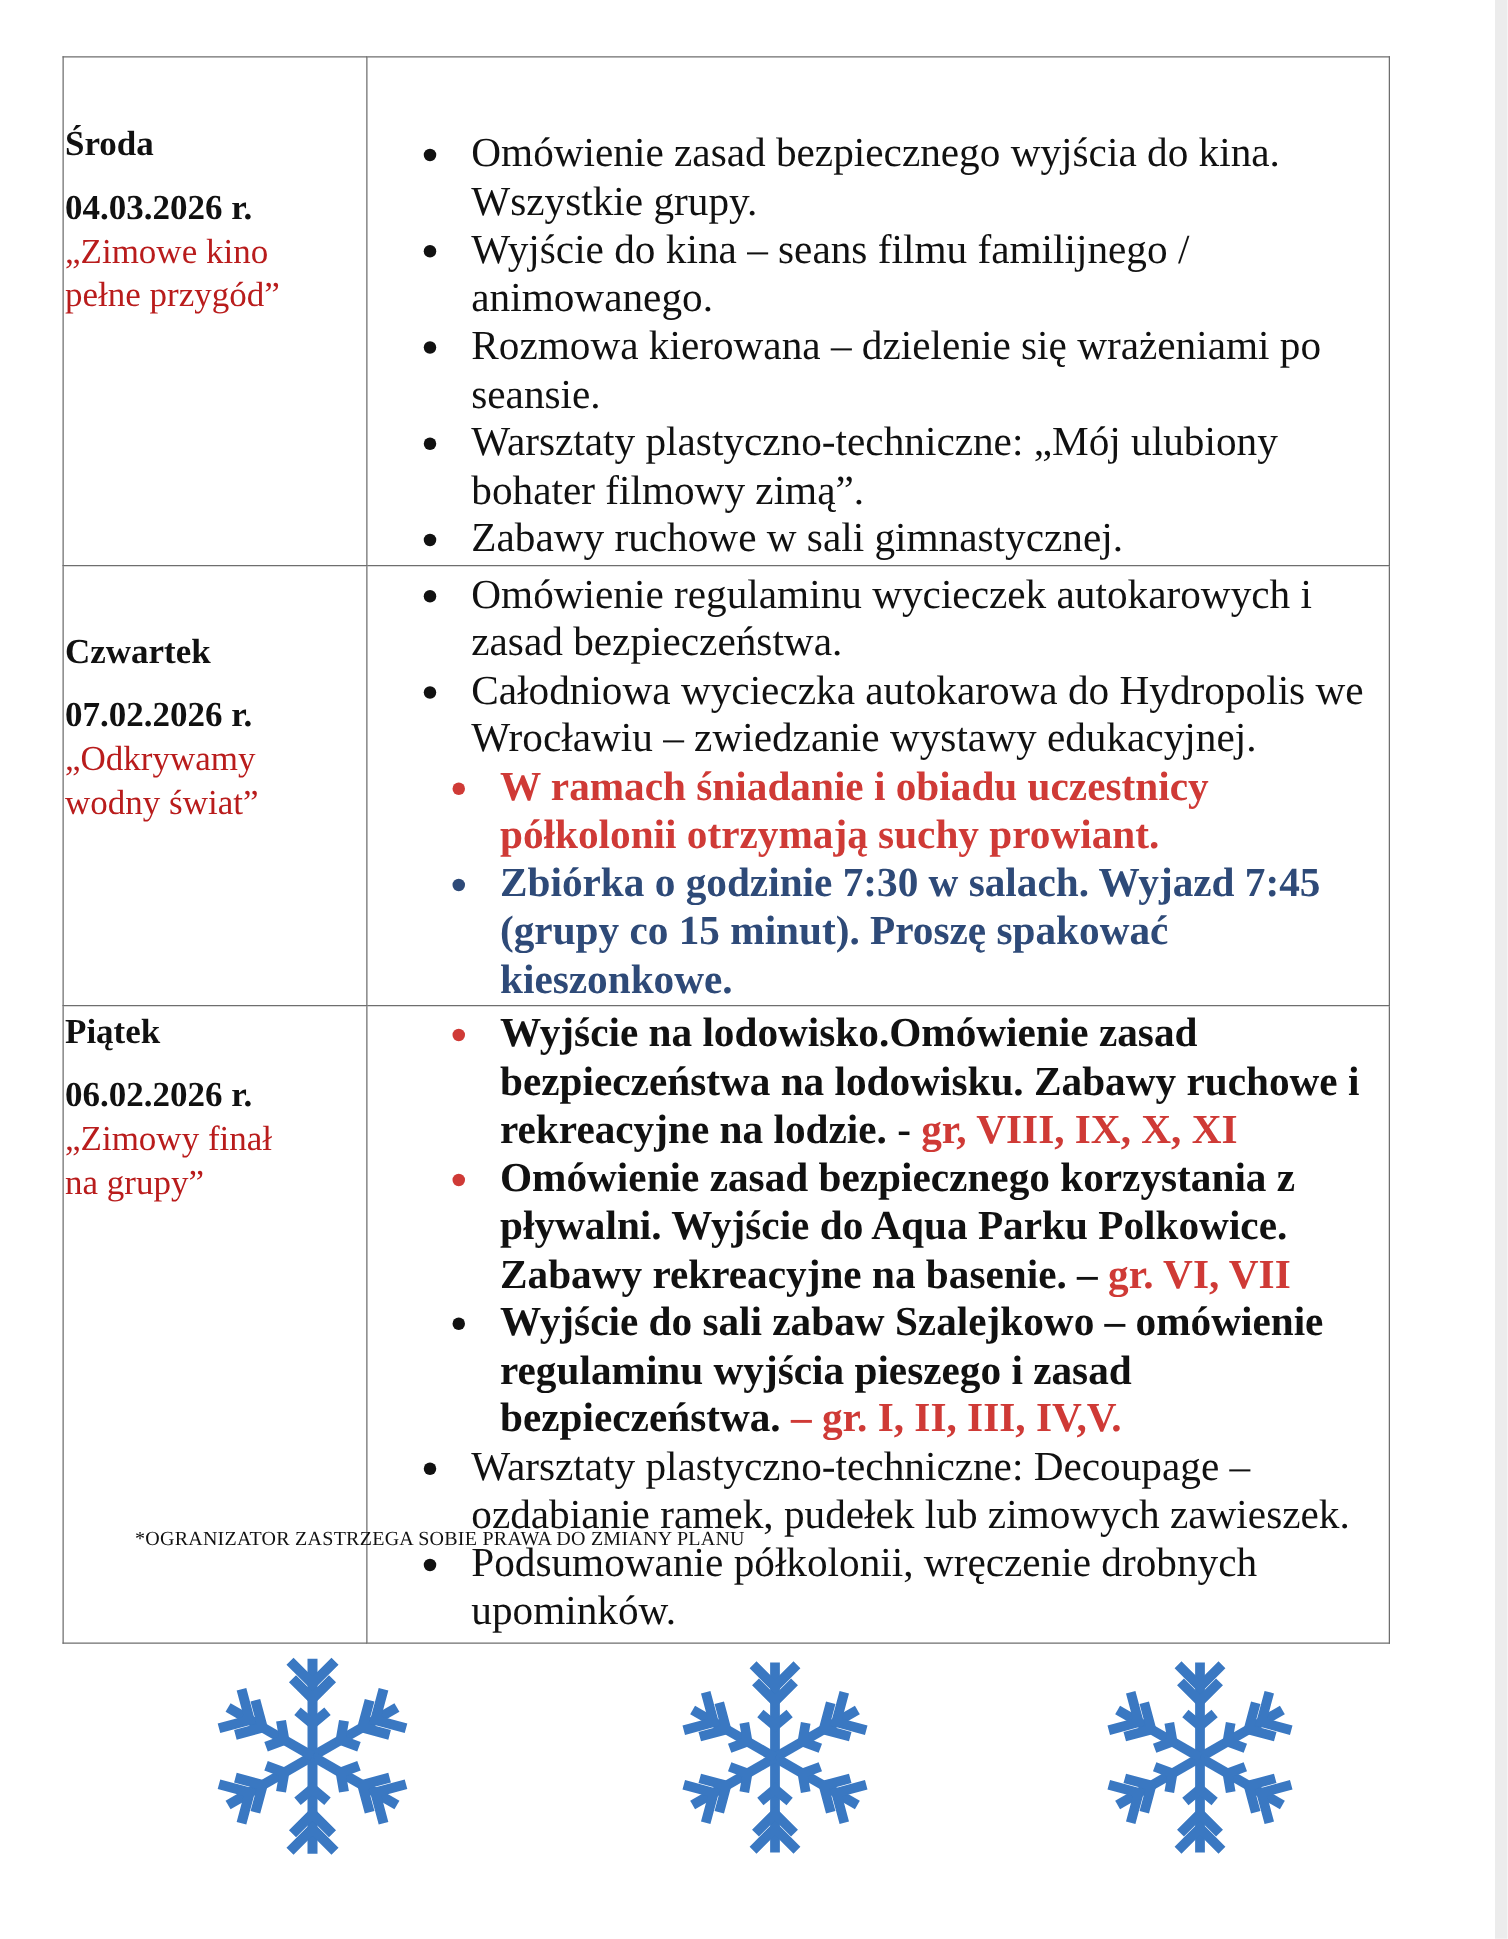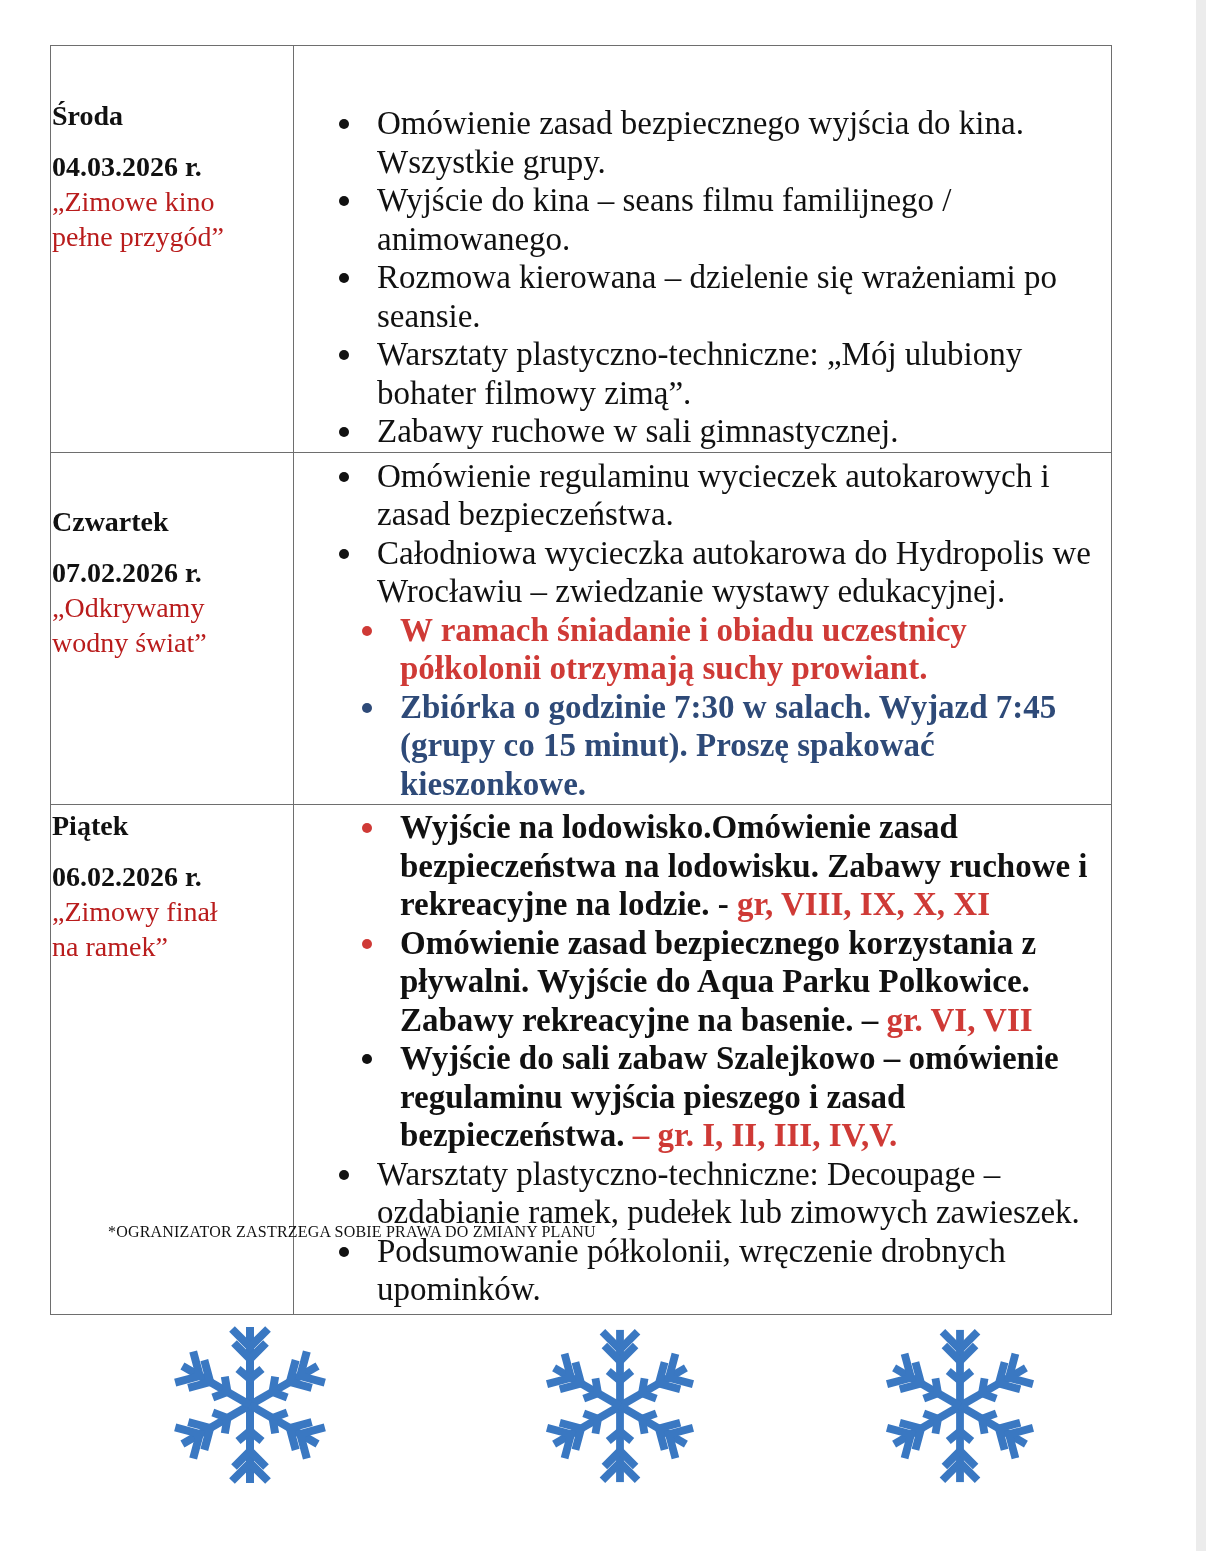--- a/index.html
+++ b/index.html
@@ -81,21 +81,21 @@
         </ul>
       </td>
     </tr>
 
     <tr style="height:510px">
       <td class="day" style="padding-top:4px">
         <div class="day-name">Piątek</div>
         <div class="day-date">06.02.2026 r.</div>
         <div class="day-theme">
           <div>„Zimowy finał</div>
-          <div>na ramek”</div>
+          <div>na grupy”</div>
         </div>
       </td>
       <td style="padding-top:3px">
         <ul class="acts">
           <li class="b" style="--bullet:#cf3a36">
             <span>Wyjście na lodowisko.Omówienie zasad bezpieczeństwa na lodowisku. Zabawy ruchowe i rekreacyjne na lodzie. -</span>
             <span class="red">gr, VIII, IX, X, XI</span>
           </li>
           <li class="b" style="--bullet:#cf3a36">
             <span>Omówienie zasad bezpiecznego korzystania z pływalni. Wyjście do Aqua Parku Polkowice.  Zabawy rekreacyjne na basenie. –</span>

